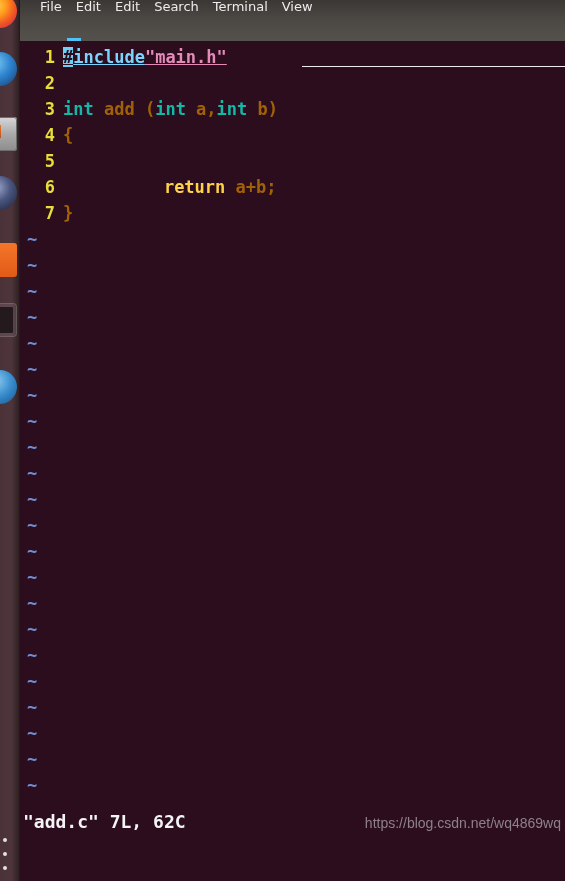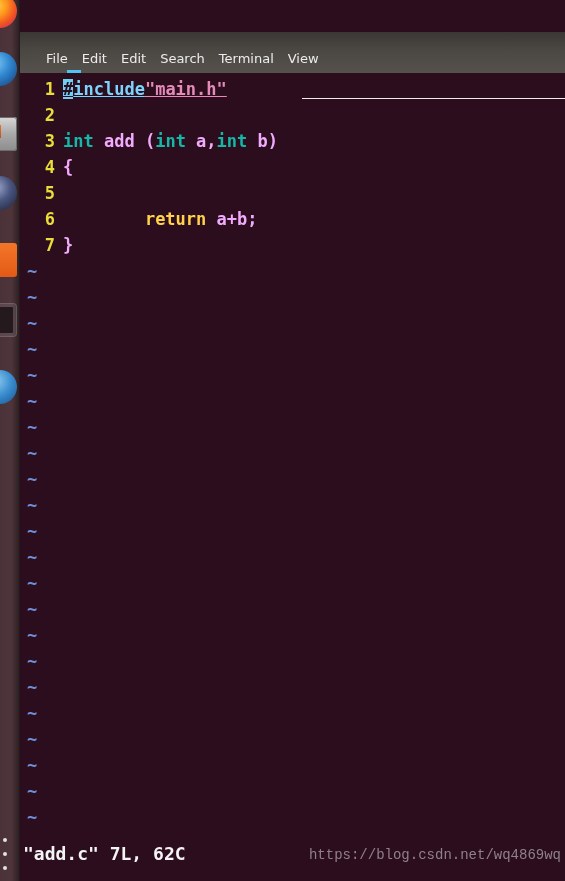--- a/index.html
+++ b/index.html
@@ -101,24 +101,23 @@
     left: 19px; top: 0;
     width: 546px;
     height: 881px;
     background: #2b0d1e;
   }
   #menubar {
     position: relative;
     height: 41px;
     background: linear-gradient(to bottom, #3a3734 0%, #4b4844 45%, #55514c 100%);
     display: flex;
-    align-items: flex-end;
-    padding-left: 20px;
-    box-sizing: border-box;
-    margin-top: 32px;
+    align-items: flex-start;
+    padding-left: 14px;
+    box-sizing: border-box;
   }
   .menu-item {
     color: #ececec;
     font-family: "DejaVu Sans", sans-serif;
     font-size: 13px;
     padding: 0 7px 8px 7px;
     line-height: 1;
     cursor: default;
   }
   #menu-underline {
@@ -161,22 +160,22 @@
     display: inline-block;
     width: 44px;
     text-align: left;
     padding-left: 8px;
     box-sizing: border-box;
     font-weight: bold;
   }
   .tok-pre      { color: #7dd3fc; text-decoration: underline; }
   .tok-str      { color: #e48bb8; text-decoration: underline; }
   .tok-type     { color: #14b8a6; }
-  .tok-plain    { color: #f0abfc; }
-  .tok-kw       { color: #ffd24a; }
+  .tok-plain    { color: #a16207; }
+  .tok-kw       { color: #ffd24a; margin-left: 19px; }
   .cursor-block {
     background: #6fd0f5;
     color: #2b0d1e;
     text-decoration: underline;
   }
   #line1-underline {
     position: absolute;
     left: 283px;
     top: 25px;
     width: 263px;
@@ -199,21 +198,21 @@
     font-family: "DejaVu Sans Mono", monospace;
     font-size: 18px;
     font-weight: bold;
     color: #f4f4f4;
     white-space: pre;
   }
   #watermark {
     position: absolute;
     right: 4px;
     top: 8px;
-    font-family: Liberation Mono, monospace;
+    font-family: Liberation Sans, sans-serif;
     font-size: 14px;
     color: #8f8189;
     white-space: pre;
   }
 </style>
 </head>
 <body>
 
 <div id="screen">
 

